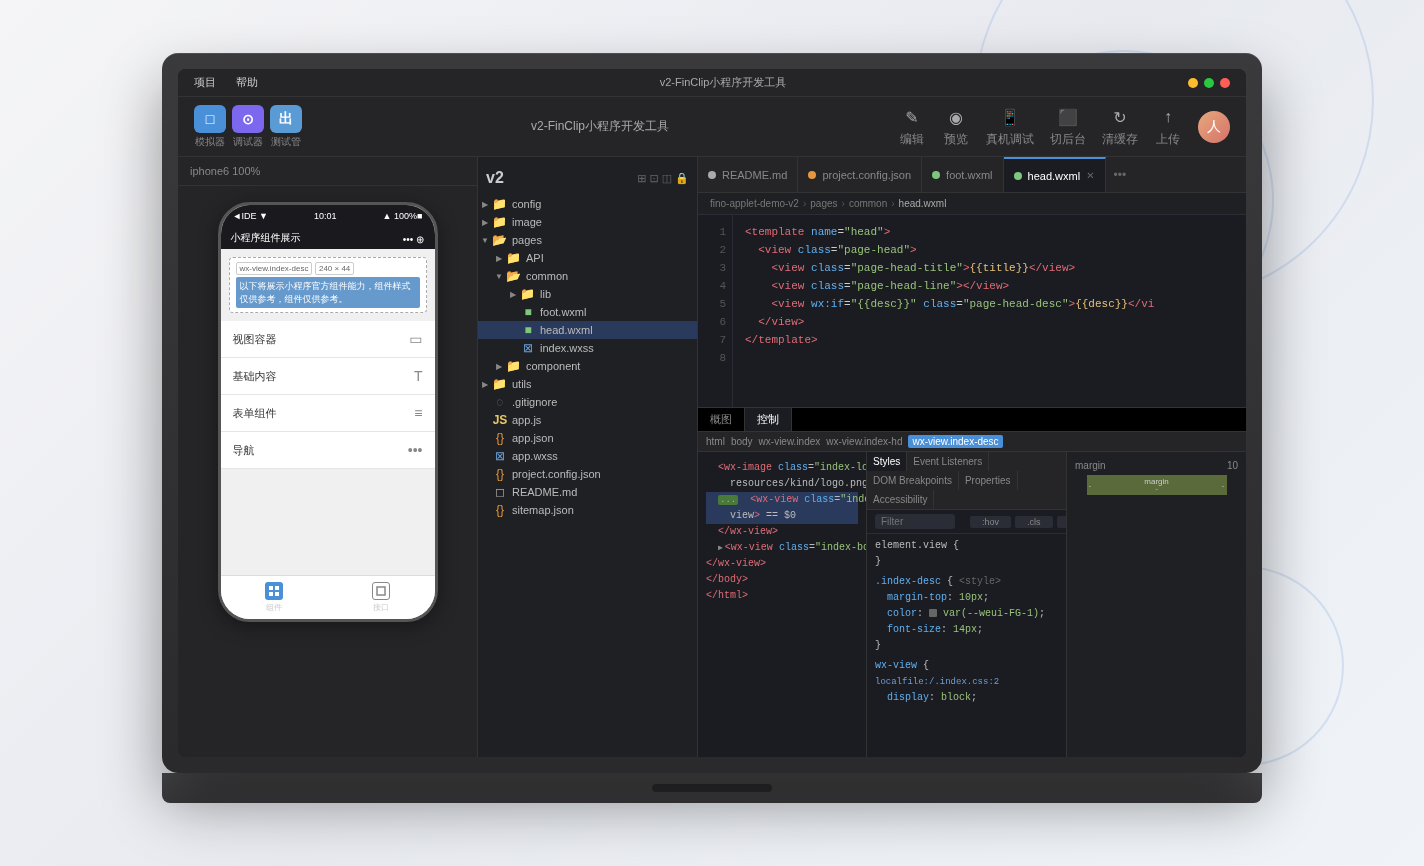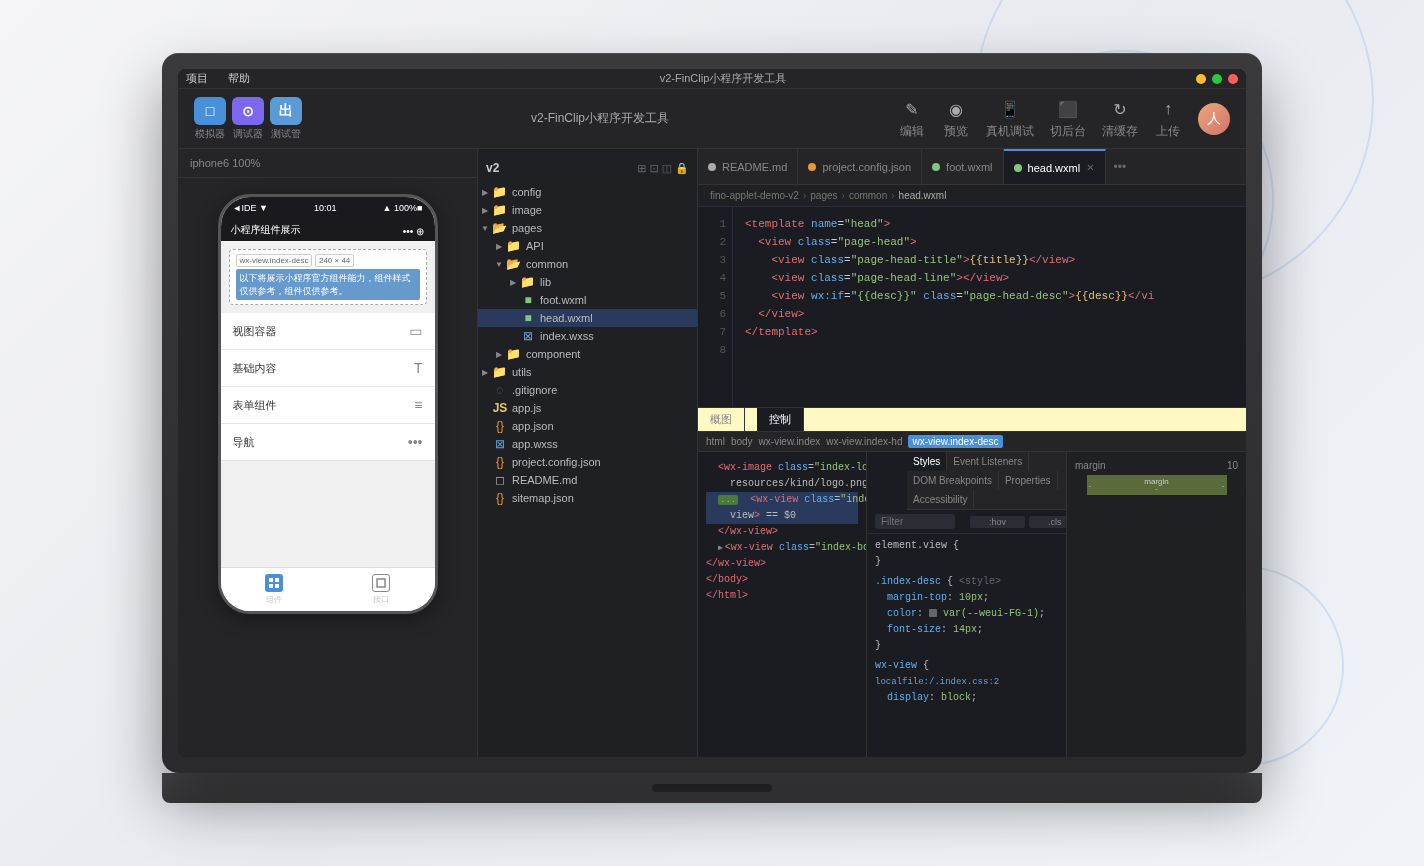--- a/index.html
+++ b/index.html
@@ -94,25 +94,25 @@
       height: 100%;
       display: flex;
       flex-direction: column;
       background: #1e1e24;
       color: #ccc;
       font-size: 12px;
     }
 
     
     .menubar {
-      height: 20px;
+      height: 28px;
       background: #252528;
       display: flex;
       align-items: center;
-      padding: 0 8px;
+      padding: 0 16px;
       gap: 20px;
       border-bottom: 1px solid #333;
       flex-shrink: 0;
     }
     .menubar-title {
       flex: 1;
       text-align: center;
       color: #aaa;
       font-size: 11px;
     }
@@ -367,21 +367,21 @@
       overflow-y: auto;
       padding: 8px 0;
     }
     .file-tree-header {
       display: flex;
       align-items: center;
       justify-content: space-between;
       padding: 4px 8px 8px;
     }
     .file-tree-root {
-      font-size: 12px;
+      font-size: 16px;
       color: #ccc;
       font-weight: bold;
     }
     .tree-item {
       display: flex;
       align-items: center;
       padding: 2px 8px 2px 0;
       cursor: pointer;
       font-size: 11px;
       color: #bbb;
@@ -521,24 +521,23 @@
       background: #1a1c22;
       border-top: 1px solid #333;
       flex-shrink: 0;
       display: flex;
       flex-direction: column;
     }
 
     
     .inspector-tabs {
       display: flex;
-      background: #fef9c3;
+      background: #000000;
       border-bottom: 1px solid #333;
       flex-shrink: 0;
-      gap: 12px;
     }
     .inspector-tab {
       padding: 4px 12px;
       font-size: 11px;
       color: #888;
       cursor: pointer;
       border-right: 1px solid #333;
     }
     .inspector-tab.active {
       background: #1a1c22;
@@ -589,21 +588,20 @@
       display: flex;
       flex-direction: column;
     }
     .styles-tabs {
       display: flex;
       background: #252528;
       border-bottom: 1px solid #333;
       flex-shrink: 0;
       font-size: 10px;
       flex-wrap: wrap;
-      margin-left: 40px;
     }
     .style-tab {
       padding: 4px 6px;
       color: #888;
       cursor: pointer;
       border-right: 1px solid #333;
     }
     .style-tab.active { background: #1a1c22; color: #fff; }
     
     .styles-filter {
@@ -624,21 +622,21 @@
       width: 80px;
     }
     .filter-tags {
       display: flex;
       gap: 4px;
     }
     .filter-tag {
       font-size: 9px;
       color: #888;
       background: #2a2d35;
-      padding: 1px 19px;
+      padding: 1px 12px;
       border-radius: 2px;
     }
     .styles-content {
       flex: 1;
       overflow: auto;
       padding: 4px 8px;
       font-size: 10px;
       font-family: 'Courier New', monospace;
     }
     .style-rule { color: #bbb; line-height: 16px; }

